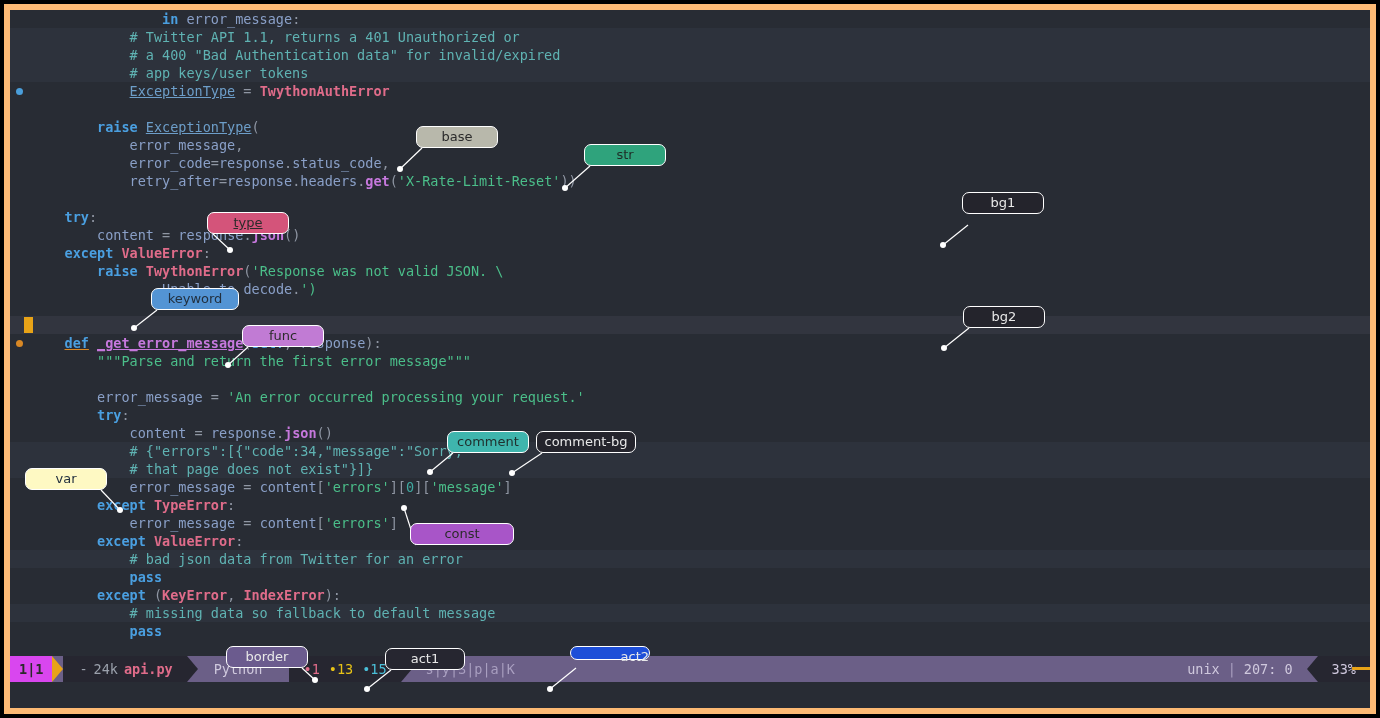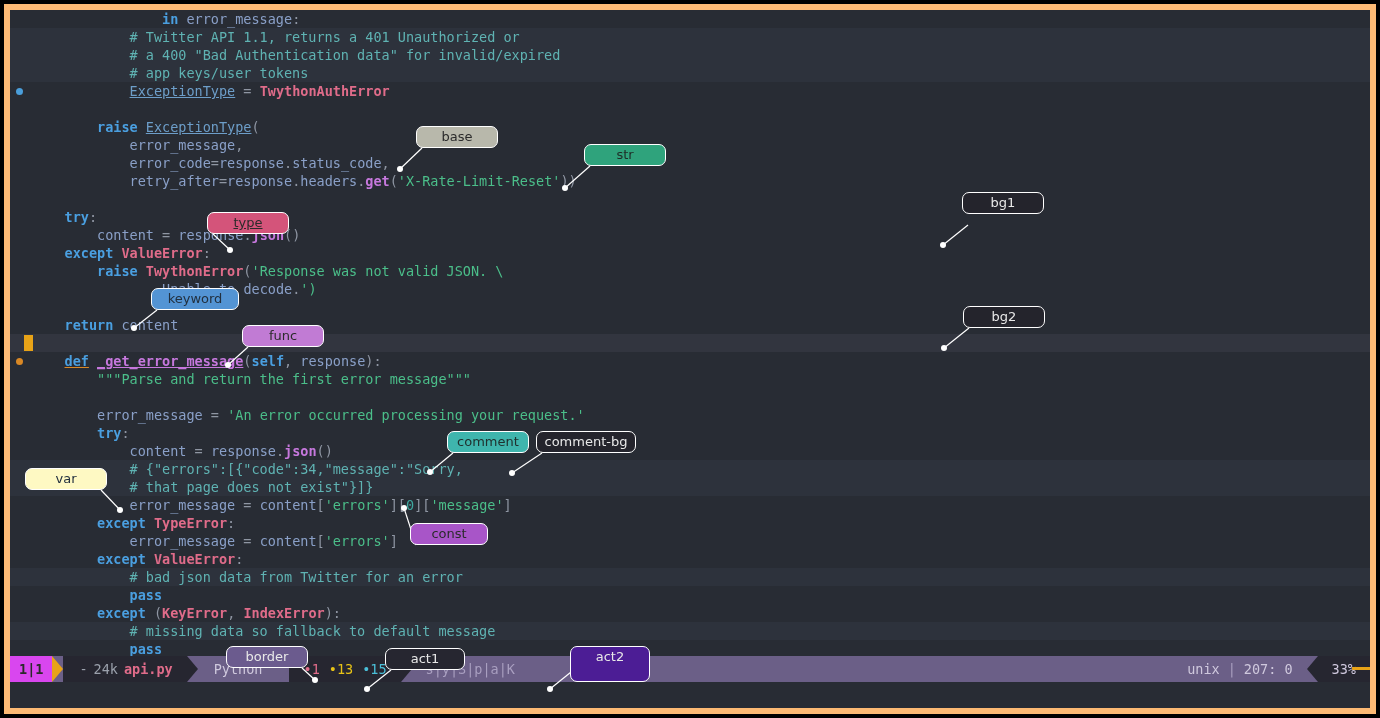--- a/index.html
+++ b/index.html
@@ -140,21 +140,20 @@
         <div class="line"><span class="gutter"></span><span class="code">            <span class="var">error_message</span><span class="op">,</span></span></div>
         <div class="line"><span class="gutter"></span><span class="code">            <span class="var">error_code</span><span class="op">=</span><span class="var">response</span><span class="op">.</span><span class="var">status_code</span><span class="op">,</span></span></div>
         <div class="line"><span class="gutter"></span><span class="code">            <span class="var">retry_after</span><span class="op">=</span><span class="var">response</span><span class="op">.</span><span class="var">headers</span><span class="op">.</span><span class="fn">get</span><span class="op">(</span><span class="str">'X-Rate-Limit-Reset'</span><span class="op">)</span><span class="op">)</span></span></div>
         <div class="line"><span class="gutter"></span><span class="code"></span></div>
         <div class="line"><span class="gutter"></span><span class="code">    <span class="kw">try</span><span class="op">:</span></span></div>
         <div class="line"><span class="gutter"></span><span class="code">        <span class="var">content</span> <span class="op">=</span> <span class="var">response</span><span class="op">.</span><span class="fn">json</span><span class="op">(</span><span class="op">)</span></span></div>
         <div class="line"><span class="gutter"></span><span class="code">    <span class="kw">except</span> <span class="cls">ValueError</span><span class="op">:</span></span></div>
         <div class="line"><span class="gutter"></span><span class="code">        <span class="kw">raise</span> <span class="cls">TwythonError</span><span class="op">(</span><span class="str">'Response was not valid JSON. \</span></span></div>
         <div class="line"><span class="gutter"></span><span class="code">                <span class="var">Unable</span> <span class="var">to</span> <span class="var">decode</span><span class="op">.</span><span class="str">')</span></span></div>
         <div class="line"><span class="gutter"></span><span class="code"></span></div>
-        <div class="line"><span class="gutter"></span><span class="code">    <span class="kw">return</span> <span class="var">content</span></span></div>
         <div class="line current"><span class="gutter"></span><span class="cursor-block"></span><span class="code"></span></div>
         <div class="line"><span class="gutter"><span class="dot orange"></span></span><span class="code">    <span class="defkw">def</span> <span class="fn-def">_get_error_message</span><span class="op">(</span><span class="self">self</span><span class="op">,</span> <span class="var">response</span><span class="op">)</span><span class="op">:</span></span></div>
         <div class="line"><span class="gutter"></span><span class="code">        <span class="str">"""Parse and return the first error message"""</span></span></div>
         <div class="line"><span class="gutter"></span><span class="code"></span></div>
         <div class="line"><span class="gutter"></span><span class="code">        <span class="var">error_message</span> <span class="op">=</span> <span class="str">'An error occurred processing your request.'</span></span></div>
         <div class="line"><span class="gutter"></span><span class="code">        <span class="kw">try</span><span class="op">:</span></span></div>
         <div class="line"><span class="gutter"></span><span class="code">            <span class="var">content</span> <span class="op">=</span> <span class="var">response</span><span class="op">.</span><span class="fn">json</span><span class="op">(</span><span class="op">)</span></span></div>
         <div class="line comment-line"><span class="gutter"></span><span class="code">            <span class="cmt"># {"errors":[{"code":34,"message":"Sorry,</span></span></div>
         <div class="line comment-line"><span class="gutter"></span><span class="code">            <span class="cmt"># that page does not exist"}]}</span></span></div>
         <div class="line"><span class="gutter"></span><span class="code">            <span class="var">error_message</span> <span class="op">=</span> <span class="var">content</span><span class="op">[</span><span class="str">'errors'</span><span class="op">]</span><span class="op">[</span><span class="num">0</span><span class="op">]</span><span class="op">[</span><span class="str">'message'</span><span class="op">]</span></span></div>
@@ -237,20 +236,20 @@
         <div class="callout" style="left: 406px; top: 116px; width: 82px; height: 22px; background: rgb(184, 184, 171); color: rgb(43, 43, 43);">base</div>
         <div class="callout" style="left: 574px; top: 134px; width: 82px; height: 22px; background: rgb(47, 163, 124); color: rgb(31, 43, 38);">str</div>
         <div class="callout" style="left: 952px; top: 182px; width: 82px; height: 22px; background: rgb(36, 36, 44); color: rgb(232, 232, 232);">bg1</div>
         <div class="callout" style="left: 197px; top: 202px; width: 82px; height: 22px; background: rgb(212, 84, 122); color: rgb(43, 43, 43); text-decoration: underline;">type</div>
         <div class="callout" style="left: 141px; top: 278px; width: 88px; height: 22px; background: rgb(83, 148, 212); color: rgb(34, 48, 63);">keyword</div>
         <div class="callout" style="left: 953px; top: 296px; width: 82px; height: 22px; background: rgb(36, 36, 44); color: rgb(232, 232, 232);">bg2</div>
         <div class="callout" style="left: 232px; top: 315px; width: 82px; height: 22px; background: rgb(193, 123, 212); color: rgb(43, 43, 43);">func</div>
         <div class="callout" style="left: 437px; top: 421px; width: 82px; height: 22px; background: rgb(63, 181, 173); color: rgb(32, 49, 47);">comment</div>
         <div class="callout" style="left: 526px; top: 421px; width: 100px; height: 22px; background: rgb(36, 36, 44); color: rgb(232, 232, 232);">comment-bg</div>
         <div class="callout" style="left: 15px; top: 458px; width: 82px; height: 22px; background: #fef9c3; color: rgb(34, 48, 63);">var</div>
-        <div class="callout" style="left: 400px; top: 513px; width: 78px; height: 22px; background: rgb(168, 85, 200); color: rgb(43, 43, 43);">const</div>
+        <div class="callout" style="left: 400px; top: 513px; width: 104px; height: 22px; background: rgb(168, 85, 200); color: rgb(43, 43, 43);">const</div>
         <div class="callout" style="left: 216px; top: 636px; width: 82px; height: 22px; background: rgb(107, 91, 142); color: rgb(232, 232, 232);">border</div>
         <div class="callout" style="left: 375px; top: 638px; width: 80px; height: 22px; background: rgb(38, 38, 48); color: rgb(232, 232, 232);">act1</div>
-        <div class="callout" style="left: 560px; top: 636px; width: 80px; height: 36px; background: #4c1d95; color: rgb(232, 232, 232);">act2</div>
+        <div class="callout" style="left: 560px; top: 636px; width: 80px; height: 14px; background: #1d4ed8; color: rgb(232, 232, 232); text-align: right;">act2</div>
       </div>
 
   </div>
 </div>
 
 </body></html>

